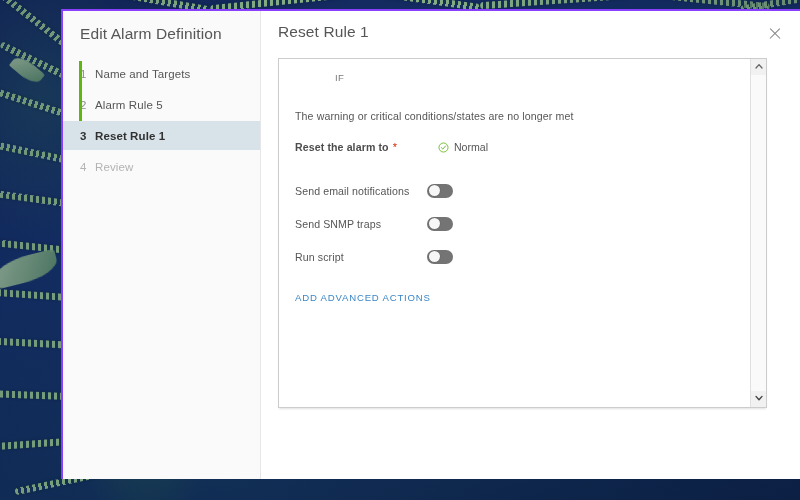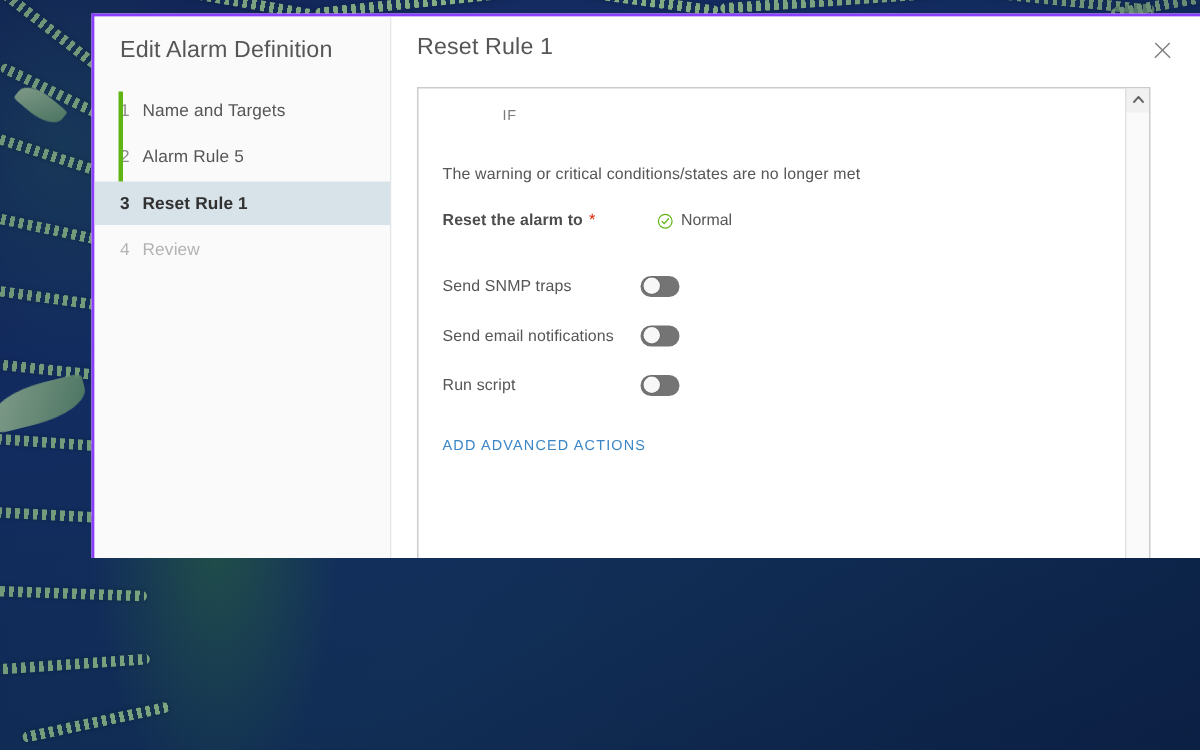--- a/index.html
+++ b/index.html
@@ -41,21 +41,21 @@
   }
   #desktop .shade {
     position: absolute; inset: 0;
     background: linear-gradient(100deg, rgba(8,25,60,.25) 0%, rgba(8,25,60,.05) 40%, rgba(8,25,60,.35) 100%);
   }
 
   
   #dialog {
     position: absolute;
     left: 61px; top: 9px;
-    width: 739px; height: 363px;
+    width: 739px; height: 470px;
     background: #ffffff;
     border-top: 2px solid #8a3ffc;
     border-left: 2px solid #8a3ffc;
     display: flex;
     overflow: hidden;
   }
 
   
   .wizard-pane {
     width: 198px;
@@ -344,28 +344,28 @@
               <circle cx="8" cy="8" r="6.6" fill="none" stroke="#60b515" stroke-width="1.2"></circle>
               <path d="M4.9 8.2 L7 10.3 L11.2 5.6" fill="none" stroke="#60b515" stroke-width="1.3" stroke-linecap="round" stroke-linejoin="round"></path>
             </svg>
             <span>Normal</span>
           </span>
         </div>
 
         <div class="toggle-list">
 
           <div class="toggle-row">
-            <span class="t-label">Send SNMP traps</span>
+            <span class="t-label">Send email notifications</span>
             <span class="switch">
               <span class="knob"></span>
             </span>
           </div>
 
           <div class="toggle-row">
-            <span class="t-label">Send email notifications</span>
+            <span class="t-label">Send SNMP traps</span>
             <span class="switch">
               <span class="knob"></span>
             </span>
           </div>
 
           <div class="toggle-row">
             <span class="t-label">Run script</span>
             <span class="switch">
               <span class="knob"></span>
             </span>

